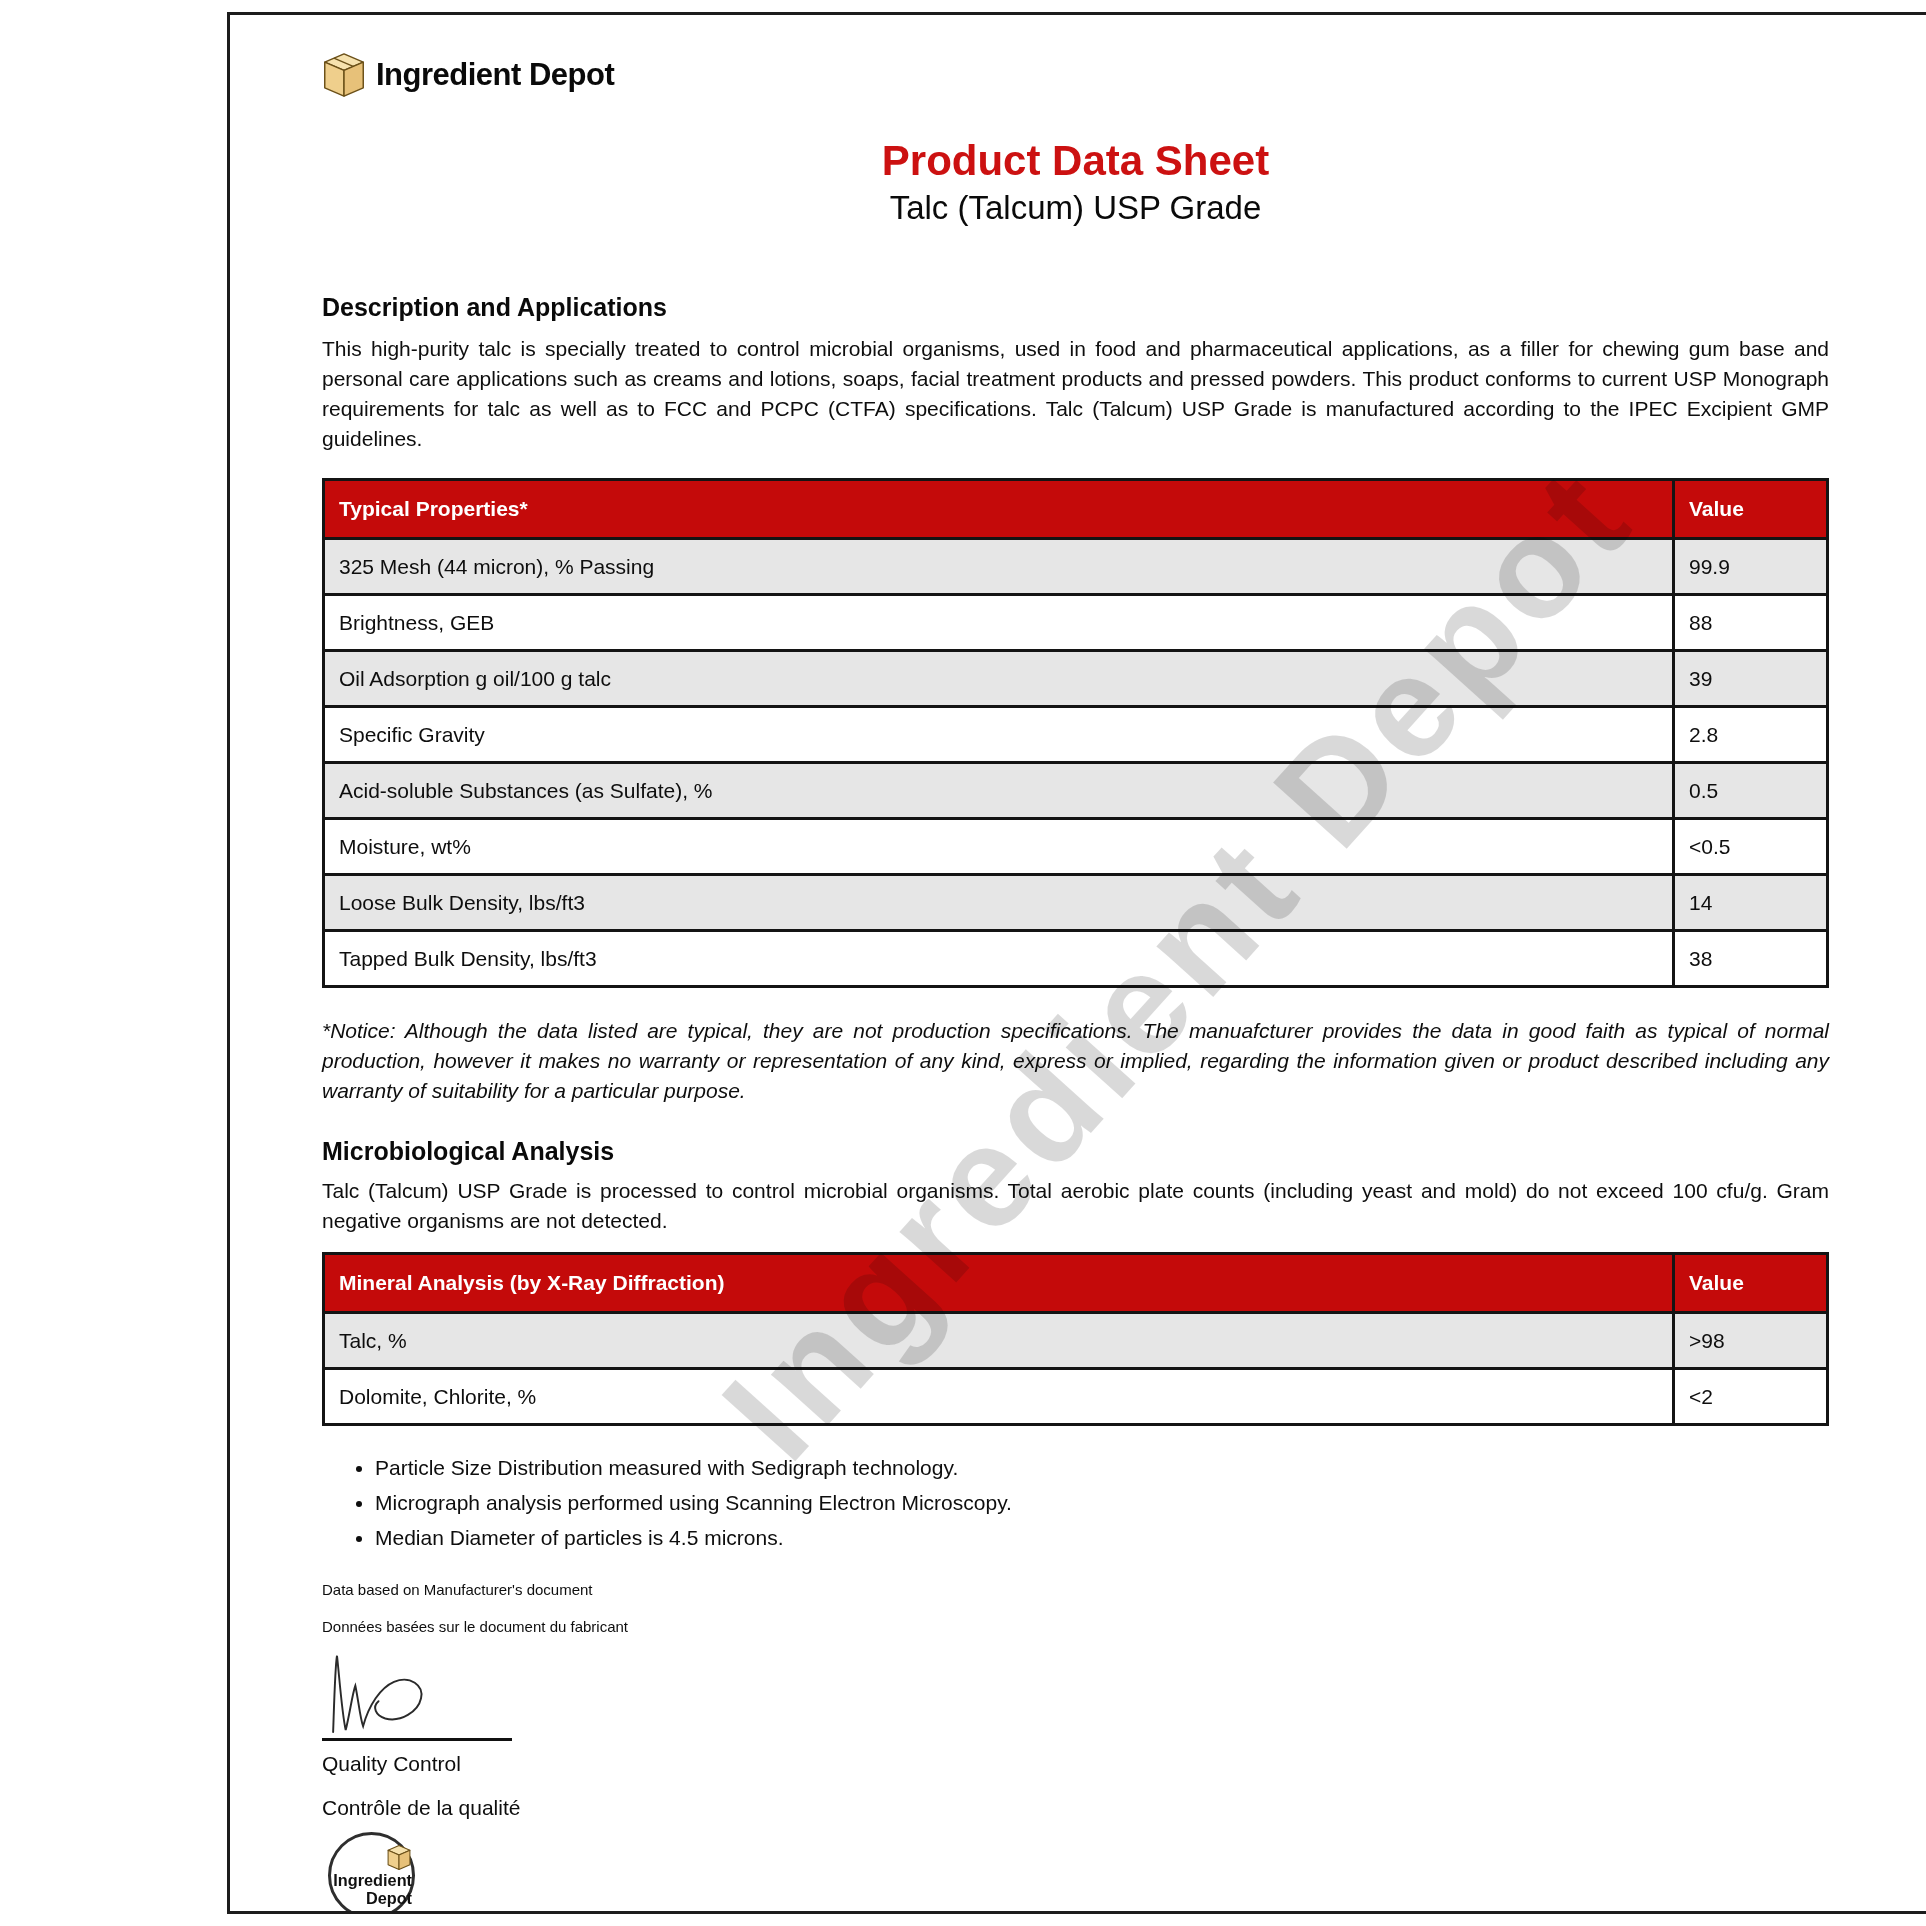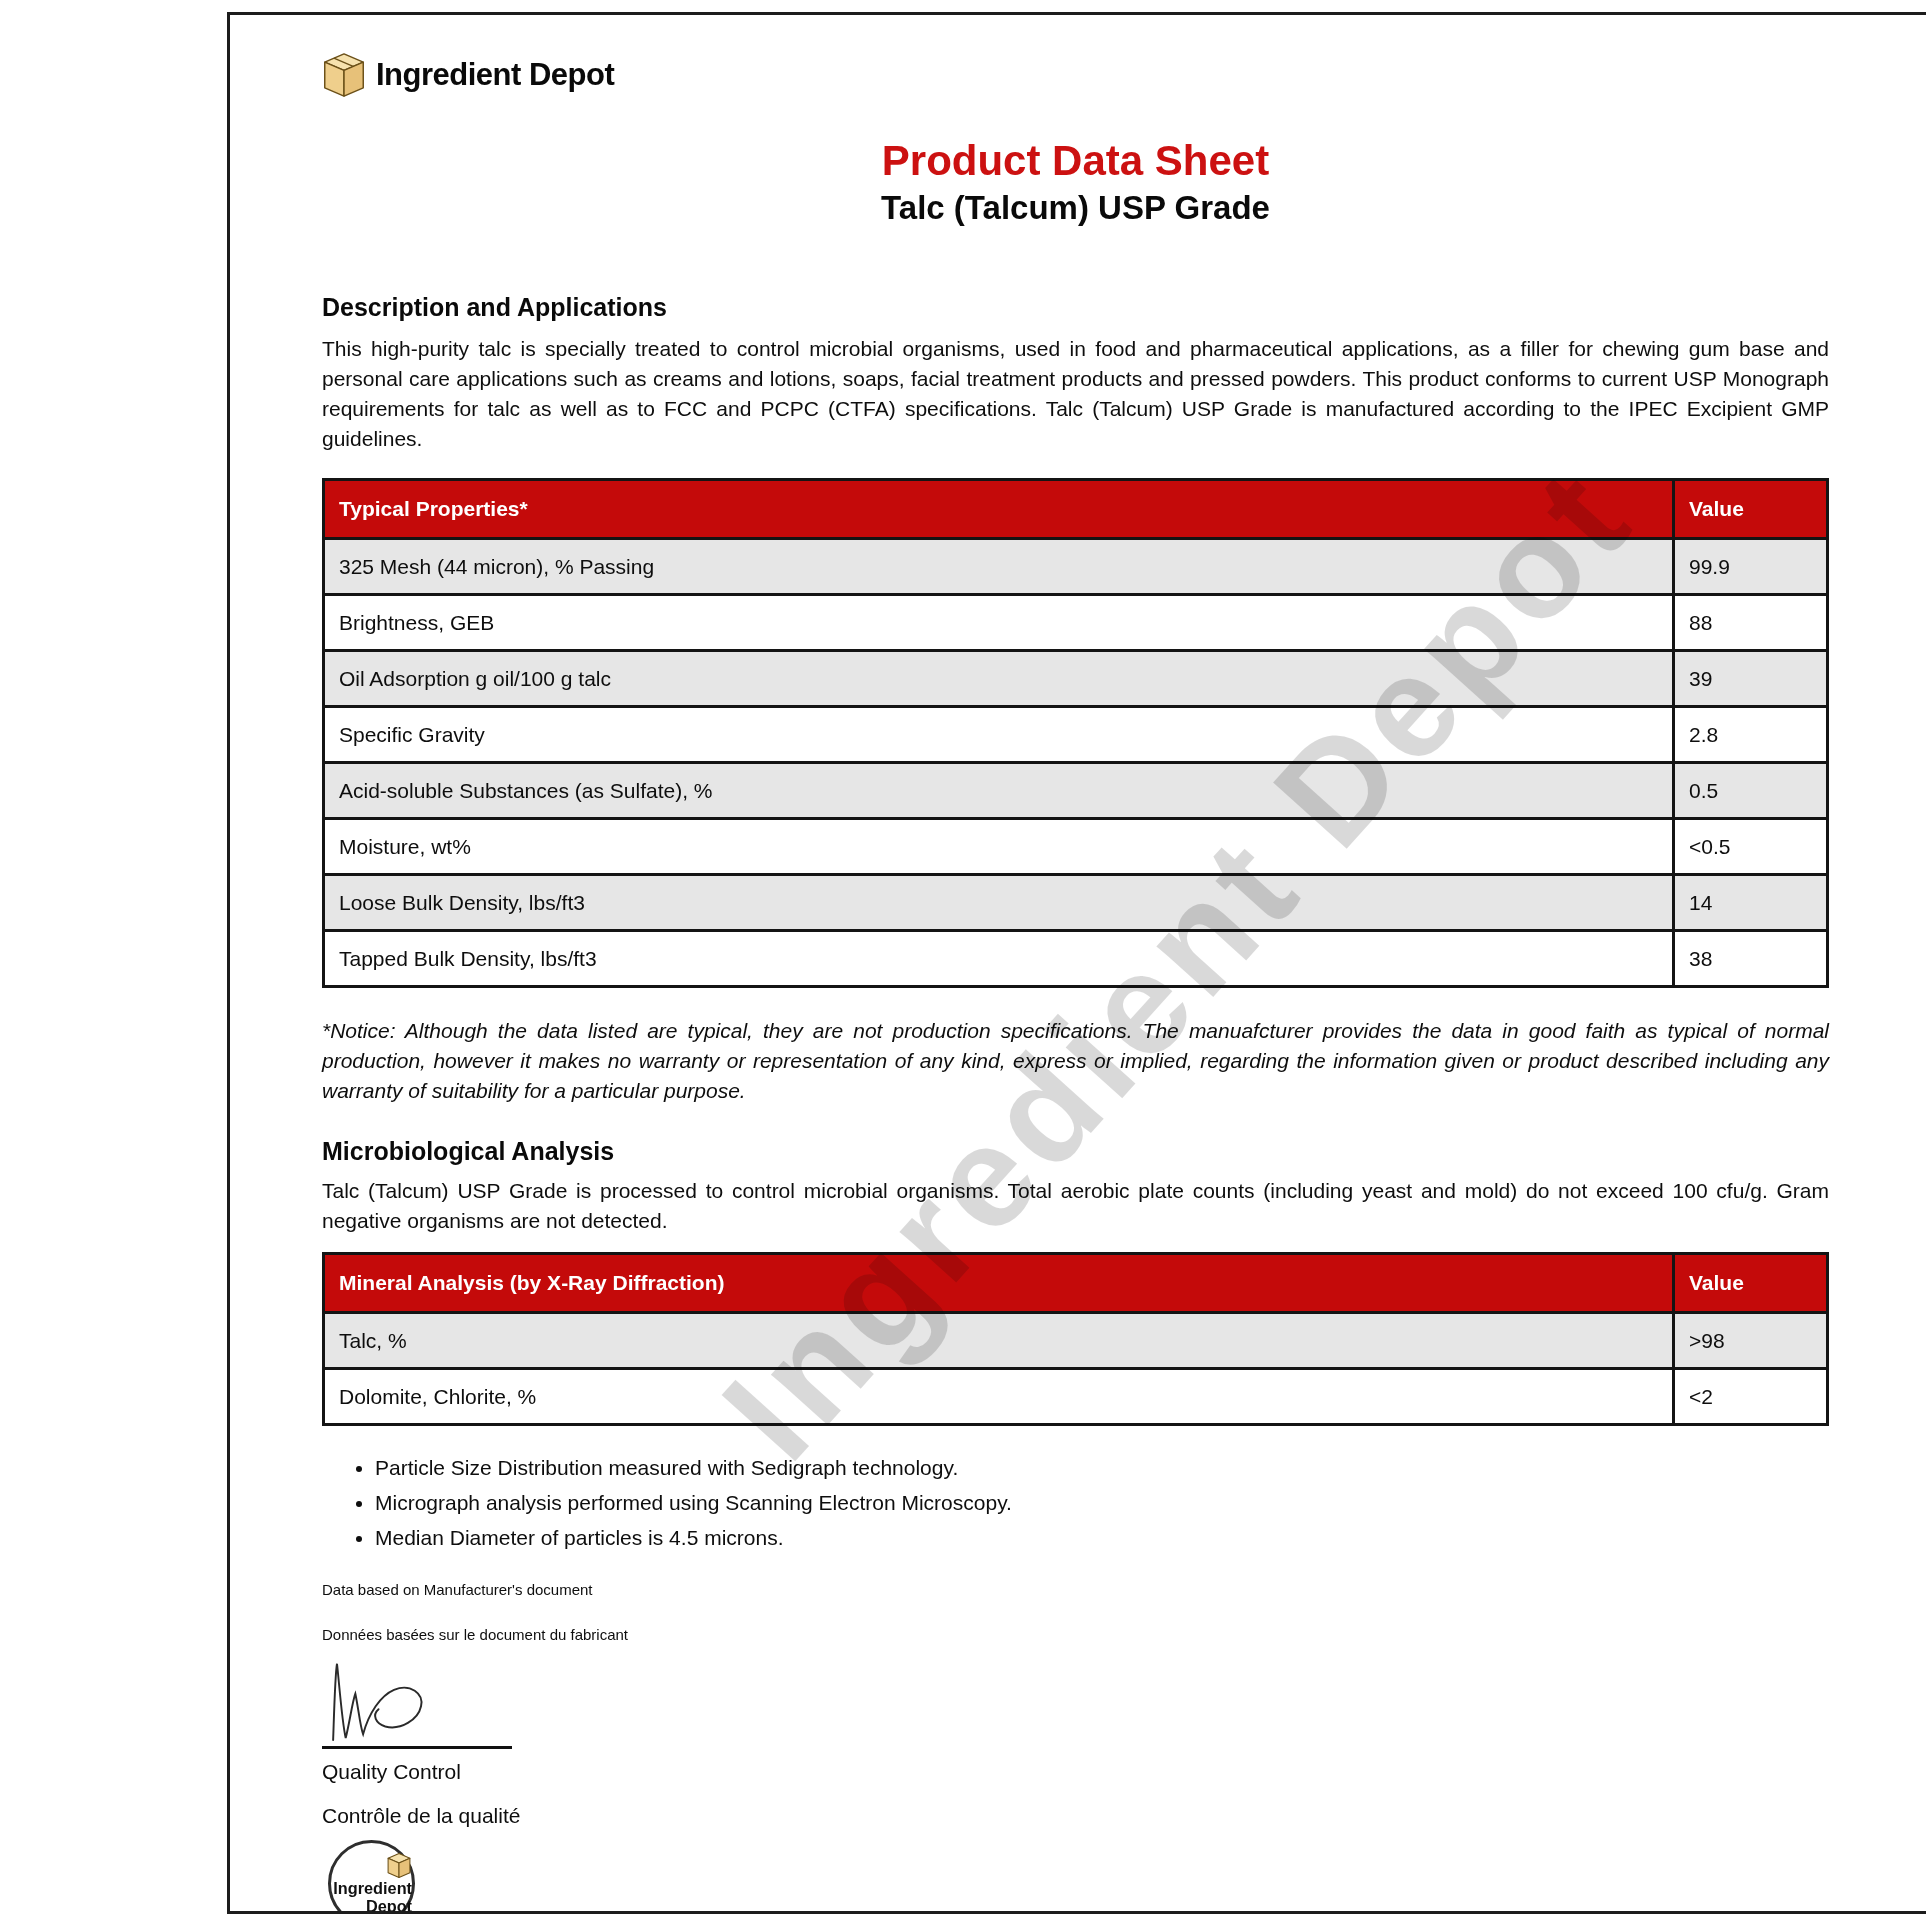--- a/index.html
+++ b/index.html
@@ -17,21 +17,21 @@
     padding:36px 129px 0 92px;
   }
   
   .logo{display:flex;align-items:center;gap:10px;height:48px;}
   .logo-text{font-size:31px;font-weight:bold;letter-spacing:-0.5px;color:#0a0a0a;}
   
   .title{
     margin:38px 0 0 0;text-align:center;font-size:42px;line-height:48px;
     font-weight:bold;color:var(--title-red,#CC1111);
   }
-  .subtitle{margin:2px 0 0 0;text-align:center;font-size:33px;line-height:42px;font-weight:bold;color:#0a0a0a;}
+  .subtitle{margin:2px 0 0 0;text-align:center;font-size:33px;line-height:42px;font-weight:normal;color:#0a0a0a;}
   
   .h3{margin:63px 0 0 0;font-size:25px;line-height:30px;font-weight:bold;color:#0a0a0a;}
   .h3.micro{margin-top:30px;}
   
   .para{margin:12px 0 0 0;font-size:21px;line-height:30px;text-align:justify;color:#0e0e0e;}
   .para.micro{margin-top:10px;}
   .notice{margin:28px 0 0 0;font-size:21px;line-height:30px;font-style:italic;text-align:justify;color:#0e0e0e;}
   
   table{width:100%;border-collapse:collapse;table-layout:fixed;}
   .tbl1{margin-top:24px;}
@@ -42,21 +42,21 @@
     font-size:21px;font-weight:bold;padding:16px 14px;height:57px;
   }
   td{font-size:21px;padding:7px 14px;height:56px;color:#0e0e0e;background:#ffffff;}
   col.val{width:154px;}
   tbody tr:nth-child(odd) td{background:var(--row-grey,#E6E6E6);}
   
   .notes{margin:26px 0 0 0;padding:0 0 0 53px;font-size:21px;line-height:31px;color:#0e0e0e;}
   .notes li{margin:0 0 4px 0;}
   
   .footer-line{margin:22px 0 0 0;font-size:15px;line-height:29px;color:#0e0e0e;}
-  .footer-line + .footer-line{margin-top:16px;}
+  .footer-line + .footer-line{margin-top:8px;}
   .signature{display:block;margin:8px 0 0 2px;}
   .sig-line{width:190px;border-top:3px solid #111;margin-top:4px;}
   .sig-label{margin:8px 0 0 0;font-size:21px;line-height:29px;color:#0e0e0e;}
   .sig-label + .sig-label{margin-top:15px;}
   
   .seal{
     margin:10px 0 0 6px;width:87px;height:87px;border:3px solid #2e2e2e;border-radius:50%;
     box-sizing:border-box;display:flex;flex-direction:column;align-items:flex-end;justify-content:center;
     background:#ffffff;
   }

